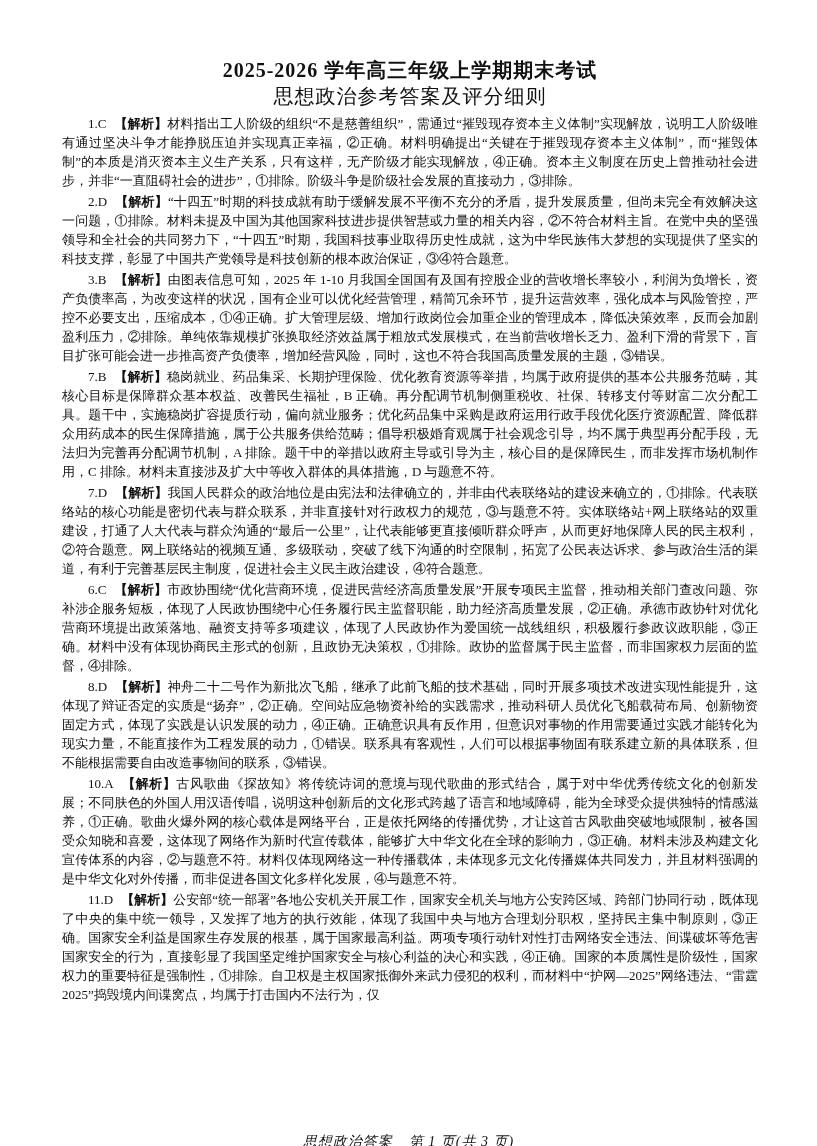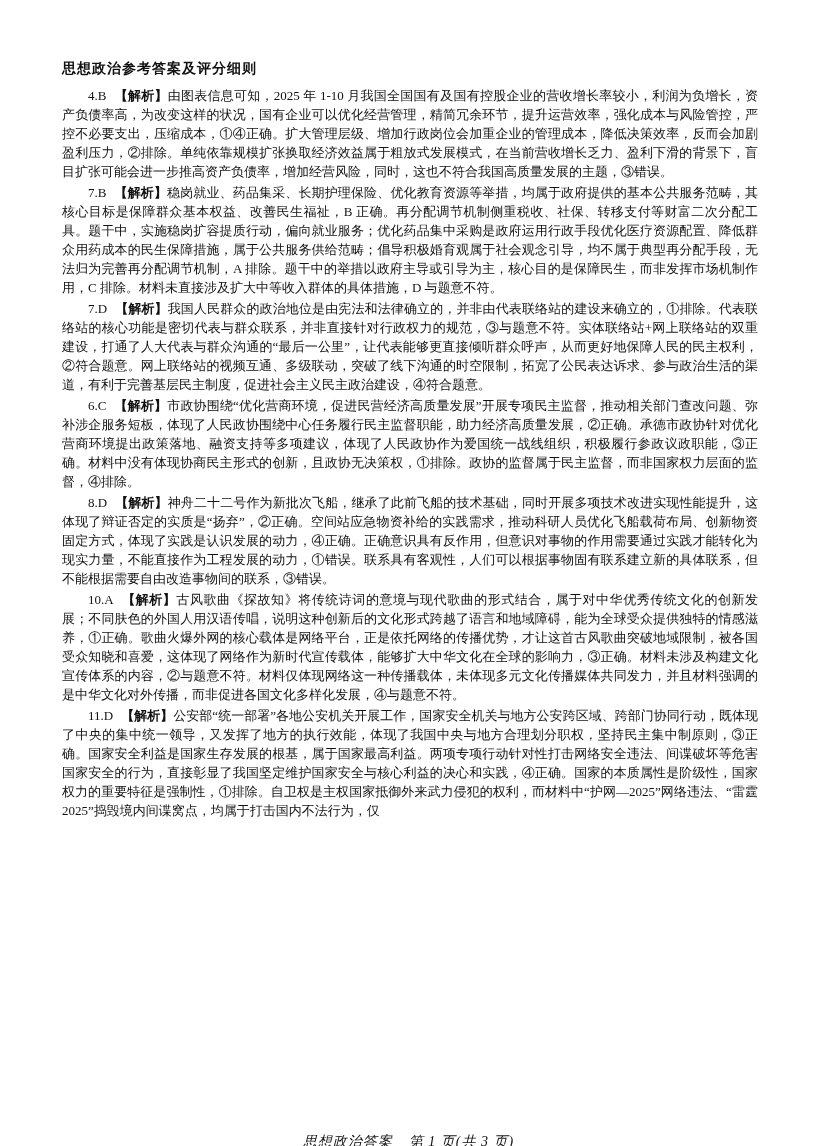--- a/index.html
+++ b/index.html
@@ -15,24 +15,24 @@
   .sheet { padding: 56px 59px 0 62px; }
   .title {
     text-align: center;
     font-size: 20px;
     line-height: 28px;
     font-weight: 600;
     margin: 0;
     letter-spacing: 1px;
   }
   .subtitle {
-    text-align: left;
-    font-size: 14px;
+    text-align: center;
+    font-size: 20px;
     line-height: 25px;
-    font-weight: bold;
+    font-weight: normal;
     margin: 0 0 5px 0;
     font-family: "Liberation Sans", "DejaVu Sans", sans-serif;
     letter-spacing: 1px;
   }
   .answers p {
     margin: 1px 0 2px 0;
     font-size: 13px;
     line-height: 19px;
     text-align: justify;
     text-indent: 2em;
@@ -48,23 +48,26 @@
     font-style: italic;
     font-size: 14px;
     letter-spacing: 1px;
   }
   .footer .doc { margin-right: 16px; }
 </style>
 </head>
 <body>
 
 <div class="sheet">
+  <h1 class="title">2025-2026 学年高三年级上学期期末考试</h1>
   <h2 class="subtitle">思想政治参考答案及评分细则</h2>
   <main class="answers" id="answers">
-      <p><span class="num">4.B</span><span class="tag">【解析】</span><span>由图表信息可知，2025 年 1-10 月我国全国国有及国有控股企业的营收增长率较小，利润为负增长，资产负债率高，为改变这样的状况，国有企业可以优化经营管理，精简冗余环节，提升运营效率，强化成本与风险管控，严控不必要支出，压缩成本，①④正确。扩大管理层级、增加行政岗位会加重企业的管理成本，降低决策效率，反而会加剧盈利压力，②排除。单纯依靠规模扩张换取经济效益属于粗放式发展模式，在当前营收增长乏力、盈利下滑的背景下，盲目扩张可能会进一步推高资产负债率，增加经营风险，同时，这也不符合我国高质量发展的主题，③错误。</span></p>
+      <p><span class="num">1.C</span><span class="tag">【解析】</span><span>材料指出工人阶级的组织“不是慈善组织”，需通过“摧毁现存资本主义体制”实现解放，说明工人阶级唯有通过坚决斗争才能挣脱压迫并实现真正幸福，②正确。材料明确提出“关键在于摧毁现存资本主义体制”，而“摧毁体制”的本质是消灭资本主义生产关系，只有这样，无产阶级才能实现解放，④正确。资本主义制度在历史上曾推动社会进步，并非“一直阻碍社会的进步”，①排除。阶级斗争是阶级社会发展的直接动力，③排除。</span></p>
+      <p><span class="num">2.D</span><span class="tag">【解析】</span><span>“十四五”时期的科技成就有助于缓解发展不平衡不充分的矛盾，提升发展质量，但尚未完全有效解决这一问题，①排除。材料未提及中国为其他国家科技进步提供智慧或力量的相关内容，②不符合材料主旨。在党中央的坚强领导和全社会的共同努力下，“十四五”时期，我国科技事业取得历史性成就，这为中华民族伟大梦想的实现提供了坚实的科技支撑，彰显了中国共产党领导是科技创新的根本政治保证，③④符合题意。</span></p>
+      <p><span class="num">3.B</span><span class="tag">【解析】</span><span>由图表信息可知，2025 年 1-10 月我国全国国有及国有控股企业的营收增长率较小，利润为负增长，资产负债率高，为改变这样的状况，国有企业可以优化经营管理，精简冗余环节，提升运营效率，强化成本与风险管控，严控不必要支出，压缩成本，①④正确。扩大管理层级、增加行政岗位会加重企业的管理成本，降低决策效率，反而会加剧盈利压力，②排除。单纯依靠规模扩张换取经济效益属于粗放式发展模式，在当前营收增长乏力、盈利下滑的背景下，盲目扩张可能会进一步推高资产负债率，增加经营风险，同时，这也不符合我国高质量发展的主题，③错误。</span></p>
       <p><span class="num">7.B</span><span class="tag">【解析】</span><span>稳岗就业、药品集采、长期护理保险、优化教育资源等举措，均属于政府提供的基本公共服务范畴，其核心目标是保障群众基本权益、改善民生福祉，B 正确。再分配调节机制侧重税收、社保、转移支付等财富二次分配工具。题干中，实施稳岗扩容提质行动，偏向就业服务；优化药品集中采购是政府运用行政手段优化医疗资源配置、降低群众用药成本的民生保障措施，属于公共服务供给范畴；倡导积极婚育观属于社会观念引导，均不属于典型再分配手段，无法归为完善再分配调节机制，A 排除。题干中的举措以政府主导或引导为主，核心目的是保障民生，而非发挥市场机制作用，C 排除。材料未直接涉及扩大中等收入群体的具体措施，D 与题意不符。</span></p>
       <p><span class="num">7.D</span><span class="tag">【解析】</span><span>我国人民群众的政治地位是由宪法和法律确立的，并非由代表联络站的建设来确立的，①排除。代表联络站的核心功能是密切代表与群众联系，并非直接针对行政权力的规范，③与题意不符。实体联络站+网上联络站的双重建设，打通了人大代表与群众沟通的“最后一公里”，让代表能够更直接倾听群众呼声，从而更好地保障人民的民主权利，②符合题意。网上联络站的视频互通、多级联动，突破了线下沟通的时空限制，拓宽了公民表达诉求、参与政治生活的渠道，有利于完善基层民主制度，促进社会主义民主政治建设，④符合题意。</span></p>
       <p><span class="num">6.C</span><span class="tag">【解析】</span><span>市政协围绕“优化营商环境，促进民营经济高质量发展”开展专项民主监督，推动相关部门查改问题、弥补涉企服务短板，体现了人民政协围绕中心任务履行民主监督职能，助力经济高质量发展，②正确。承德市政协针对优化营商环境提出政策落地、融资支持等多项建议，体现了人民政协作为爱国统一战线组织，积极履行参政议政职能，③正确。材料中没有体现协商民主形式的创新，且政协无决策权，①排除。政协的监督属于民主监督，而非国家权力层面的监督，④排除。</span></p>
       <p><span class="num">8.D</span><span class="tag">【解析】</span><span>神舟二十二号作为新批次飞船，继承了此前飞船的技术基础，同时开展多项技术改进实现性能提升，这体现了辩证否定的实质是“扬弃”，②正确。空间站应急物资补给的实践需求，推动科研人员优化飞船载荷布局、创新物资固定方式，体现了实践是认识发展的动力，④正确。正确意识具有反作用，但意识对事物的作用需要通过实践才能转化为现实力量，不能直接作为工程发展的动力，①错误。联系具有客观性，人们可以根据事物固有联系建立新的具体联系，但不能根据需要自由改造事物间的联系，③错误。</span></p>
       <p><span class="num">10.A</span><span class="tag">【解析】</span><span>古风歌曲《探故知》将传统诗词的意境与现代歌曲的形式结合，属于对中华优秀传统文化的创新发展；不同肤色的外国人用汉语传唱，说明这种创新后的文化形式跨越了语言和地域障碍，能为全球受众提供独特的情感滋养，①正确。歌曲火爆外网的核心载体是网络平台，正是依托网络的传播优势，才让这首古风歌曲突破地域限制，被各国受众知晓和喜爱，这体现了网络作为新时代宣传载体，能够扩大中华文化在全球的影响力，③正确。材料未涉及构建文化宣传体系的内容，②与题意不符。材料仅体现网络这一种传播载体，未体现多元文化传播媒体共同发力，并且材料强调的是中华文化对外传播，而非促进各国文化多样化发展，④与题意不符。</span></p>
       <p><span class="num">11.D</span><span class="tag">【解析】</span><span>公安部“统一部署”各地公安机关开展工作，国家安全机关与地方公安跨区域、跨部门协同行动，既体现了中央的集中统一领导，又发挥了地方的执行效能，体现了我国中央与地方合理划分职权，坚持民主集中制原则，③正确。国家安全利益是国家生存发展的根基，属于国家最高利益。两项专项行动针对性打击网络安全违法、间谍破坏等危害国家安全的行为，直接彰显了我国坚定维护国家安全与核心利益的决心和实践，④正确。国家的本质属性是阶级性，国家权力的重要特征是强制性，①排除。自卫权是主权国家抵御外来武力侵犯的权利，而材料中“护网—2025”网络违法、“雷霆 2025”捣毁境内间谍窝点，均属于打击国内不法行为，仅</span></p>
     </main>
 </div>
 
 <div class="footer">

